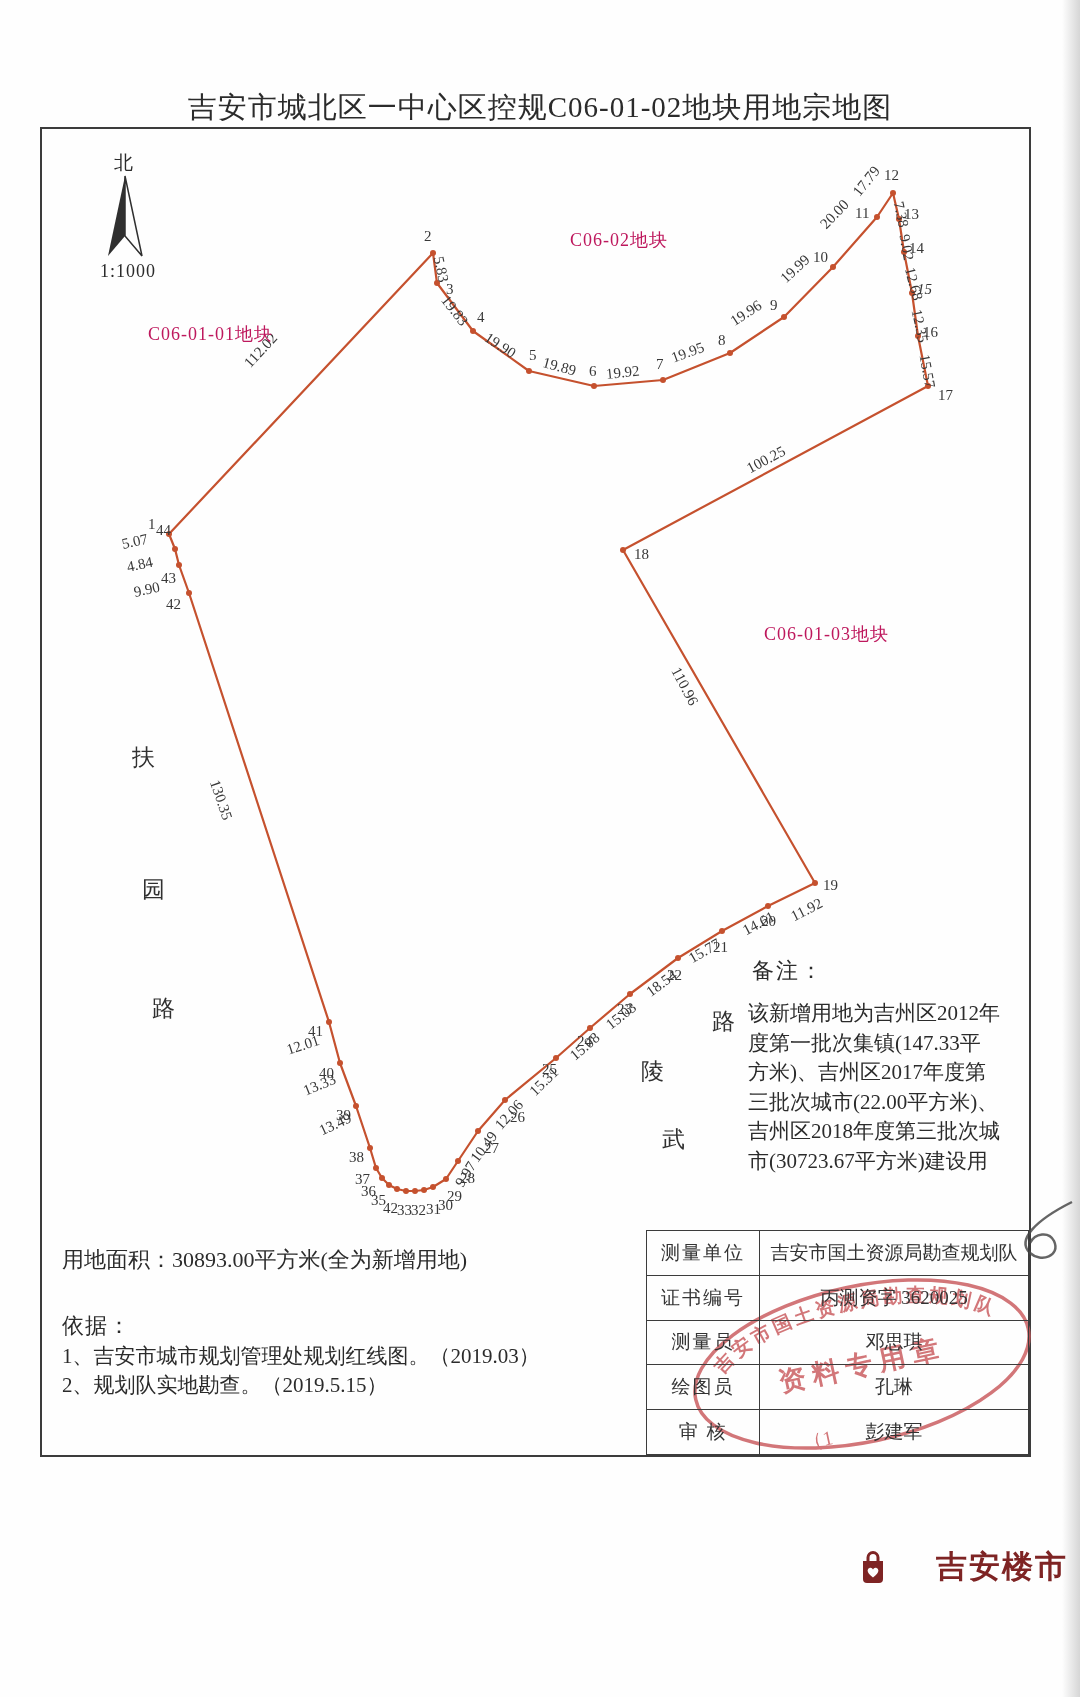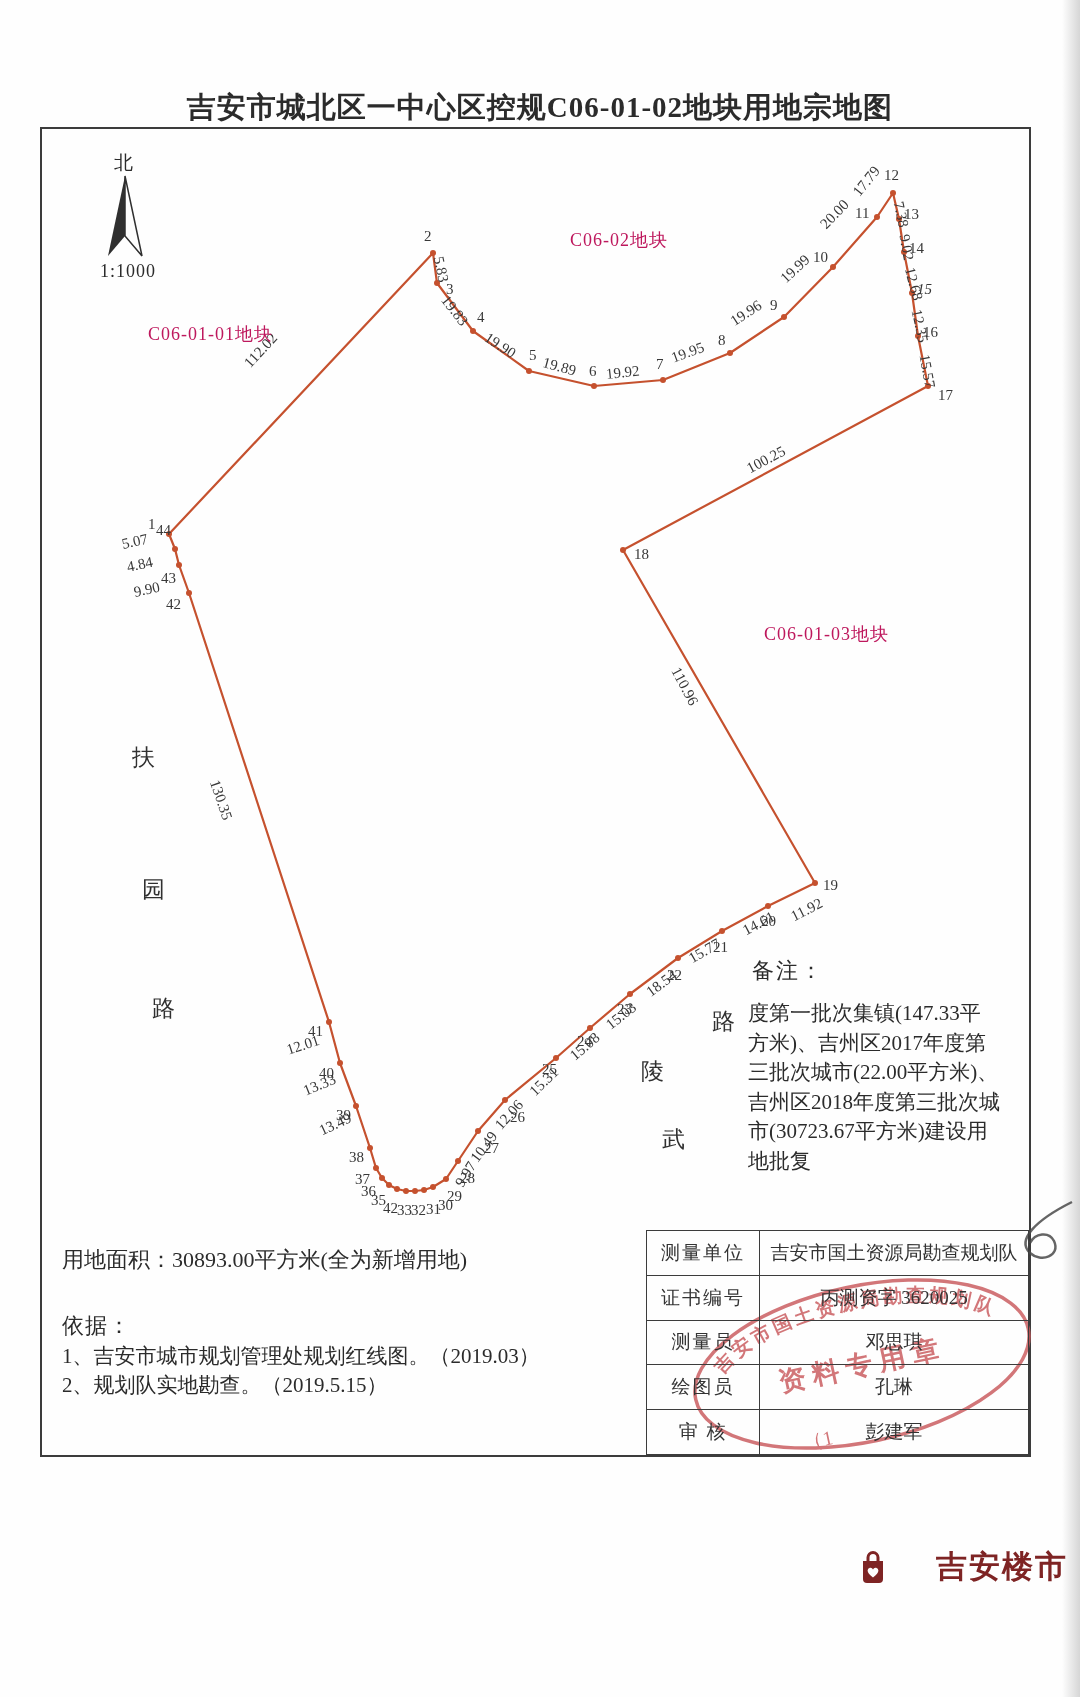--- a/index.html
+++ b/index.html
@@ -4,21 +4,21 @@
 <style>
   html,body{margin:0;padding:0;}
   body{
     width:1080px;height:1697px;position:relative;overflow:hidden;
     background:#fefefe;
     font-family:"Liberation Serif","DejaVu Serif",serif;color:#2d2d2d;
   }
   .scan-edge{position:absolute;right:0;top:0;width:18px;height:100%;
     background:linear-gradient(90deg,rgba(0,0,0,0),rgba(110,110,110,.28));pointer-events:none;}
   .page-title{position:absolute;top:88px;left:0;width:1080px;text-align:center;
-    font-size:29px;font-weight:700;letter-spacing:1px;color:#2b2b2b;white-space:nowrap;}
+    font-size:29px;font-weight:400;letter-spacing:1px;color:#2b2b2b;white-space:nowrap;}
   .map-frame{position:absolute;left:40px;top:127px;width:987px;height:1326px;
     border:2px solid #3c3c3c;background:transparent;}
   #map-svg{position:absolute;left:0;top:0;width:1080px;height:1697px;}
   #labels{position:absolute;left:0;top:0;width:1080px;height:1697px;pointer-events:none;}
   .vlabel{position:absolute;font-size:15px;color:#383838;white-space:nowrap;}
   .elabel{position:absolute;font-size:15px;color:#383838;white-space:nowrap;transform-origin:0 50%;}
   .arealabel{position:absolute;font-size:18px;color:#be185d;letter-spacing:1px;white-space:nowrap;}
   .roadchar{position:absolute;font-size:23px;color:#303030;}
   .north-label{position:absolute;left:114px;top:150px;font-size:19px;color:#2b2b2b;}
   .scale-label{position:absolute;left:100px;top:261px;font-size:18px;color:#2b2b2b;letter-spacing:1px;}
@@ -203,26 +203,26 @@
     <div class="roadchar" style="left: 132px; top: 742px;">扶</div>
     <div class="roadchar" style="left: 142px; top: 874px;">园</div>
     <div class="roadchar" style="left: 152px; top: 993px;">路</div>
     <div class="roadchar" style="left: 712px; top: 1006px;">路</div>
     <div class="roadchar" style="left: 641px; top: 1056px;">陵</div>
     <div class="roadchar" style="left: 662px; top: 1124px;">武</div>
   </div>
 
 <div class="notes-heading">备注：</div>
 <div class="notes-body" id="notes-body">
+    <div>该新增用地为吉州区2012年</div>
     <div>度第一批次集镇(147.33平</div>
     <div>方米)、吉州区2017年度第</div>
     <div>三批次城市(22.00平方米)、</div>
     <div>吉州区2018年度第三批次城</div>
     <div>市(30723.67平方米)建设用</div>
-    <div>地批复</div>
   </div>
 
 <div class="area-line">用地面积：30893.00平方米(全为新增用地)</div>
 <div class="basis-heading">依据：</div>
 <div class="basis-item1">1、吉安市城市规划管理处规划红线图。（2019.03）</div>
 <div class="basis-item2">2、规划队实地勘查。（2019.5.15）</div>
 
 <table class="info-table">
   <tbody id="info-tbody">
       <tr>

